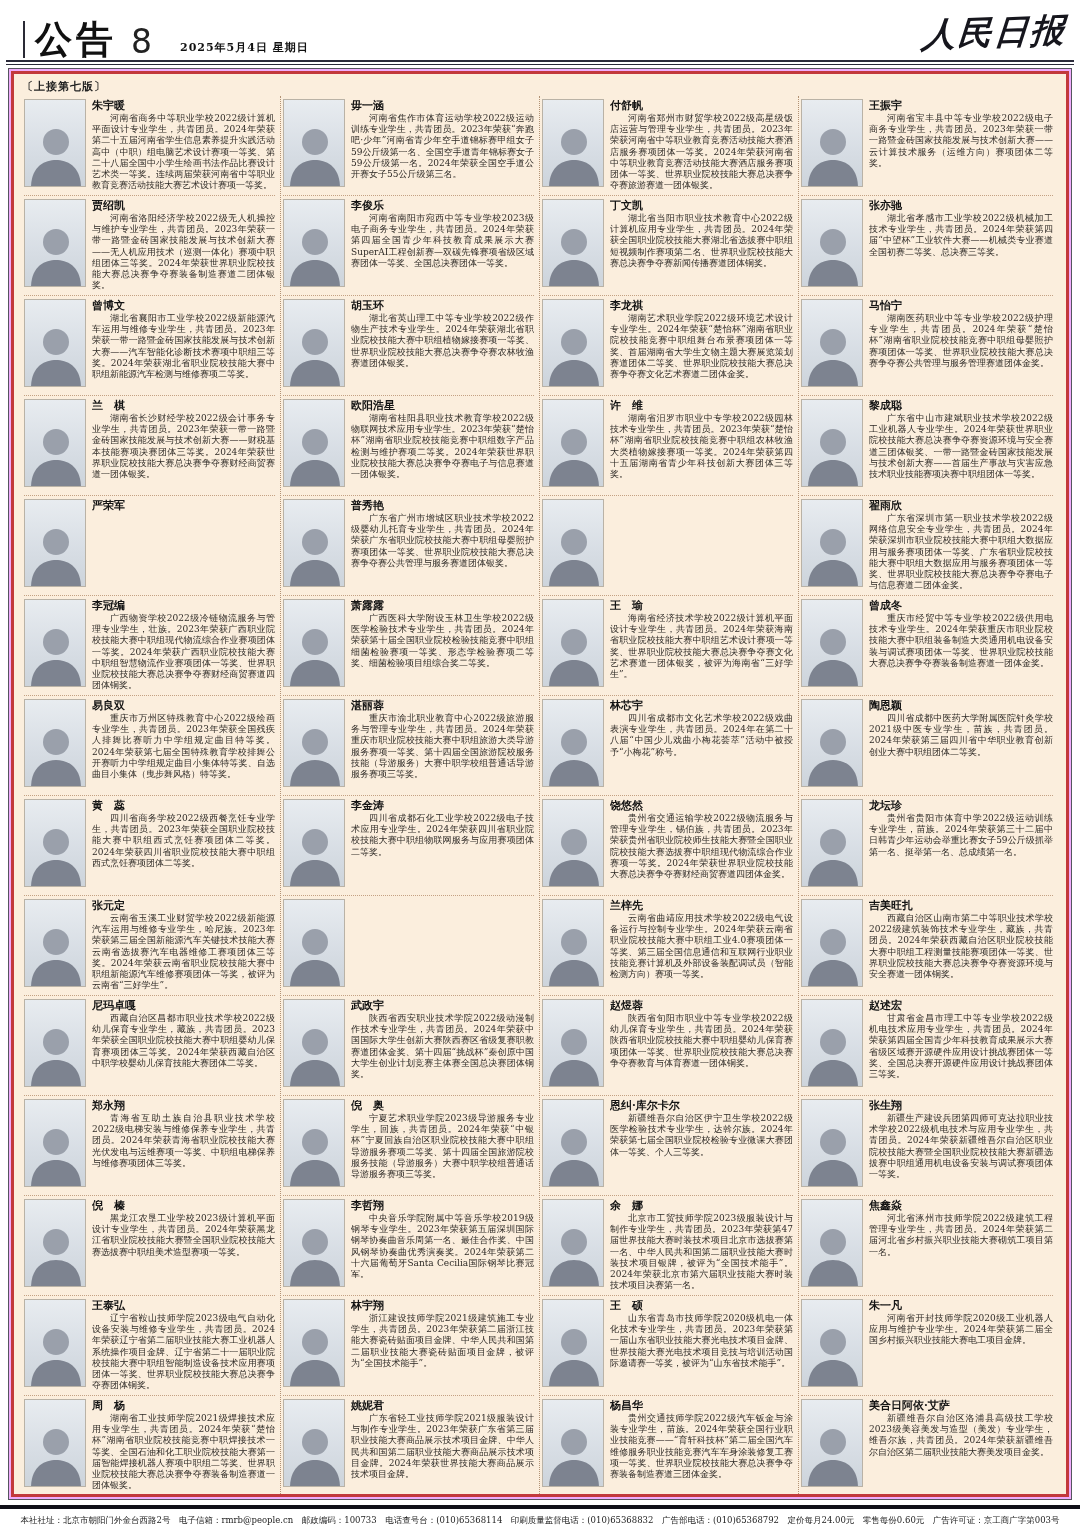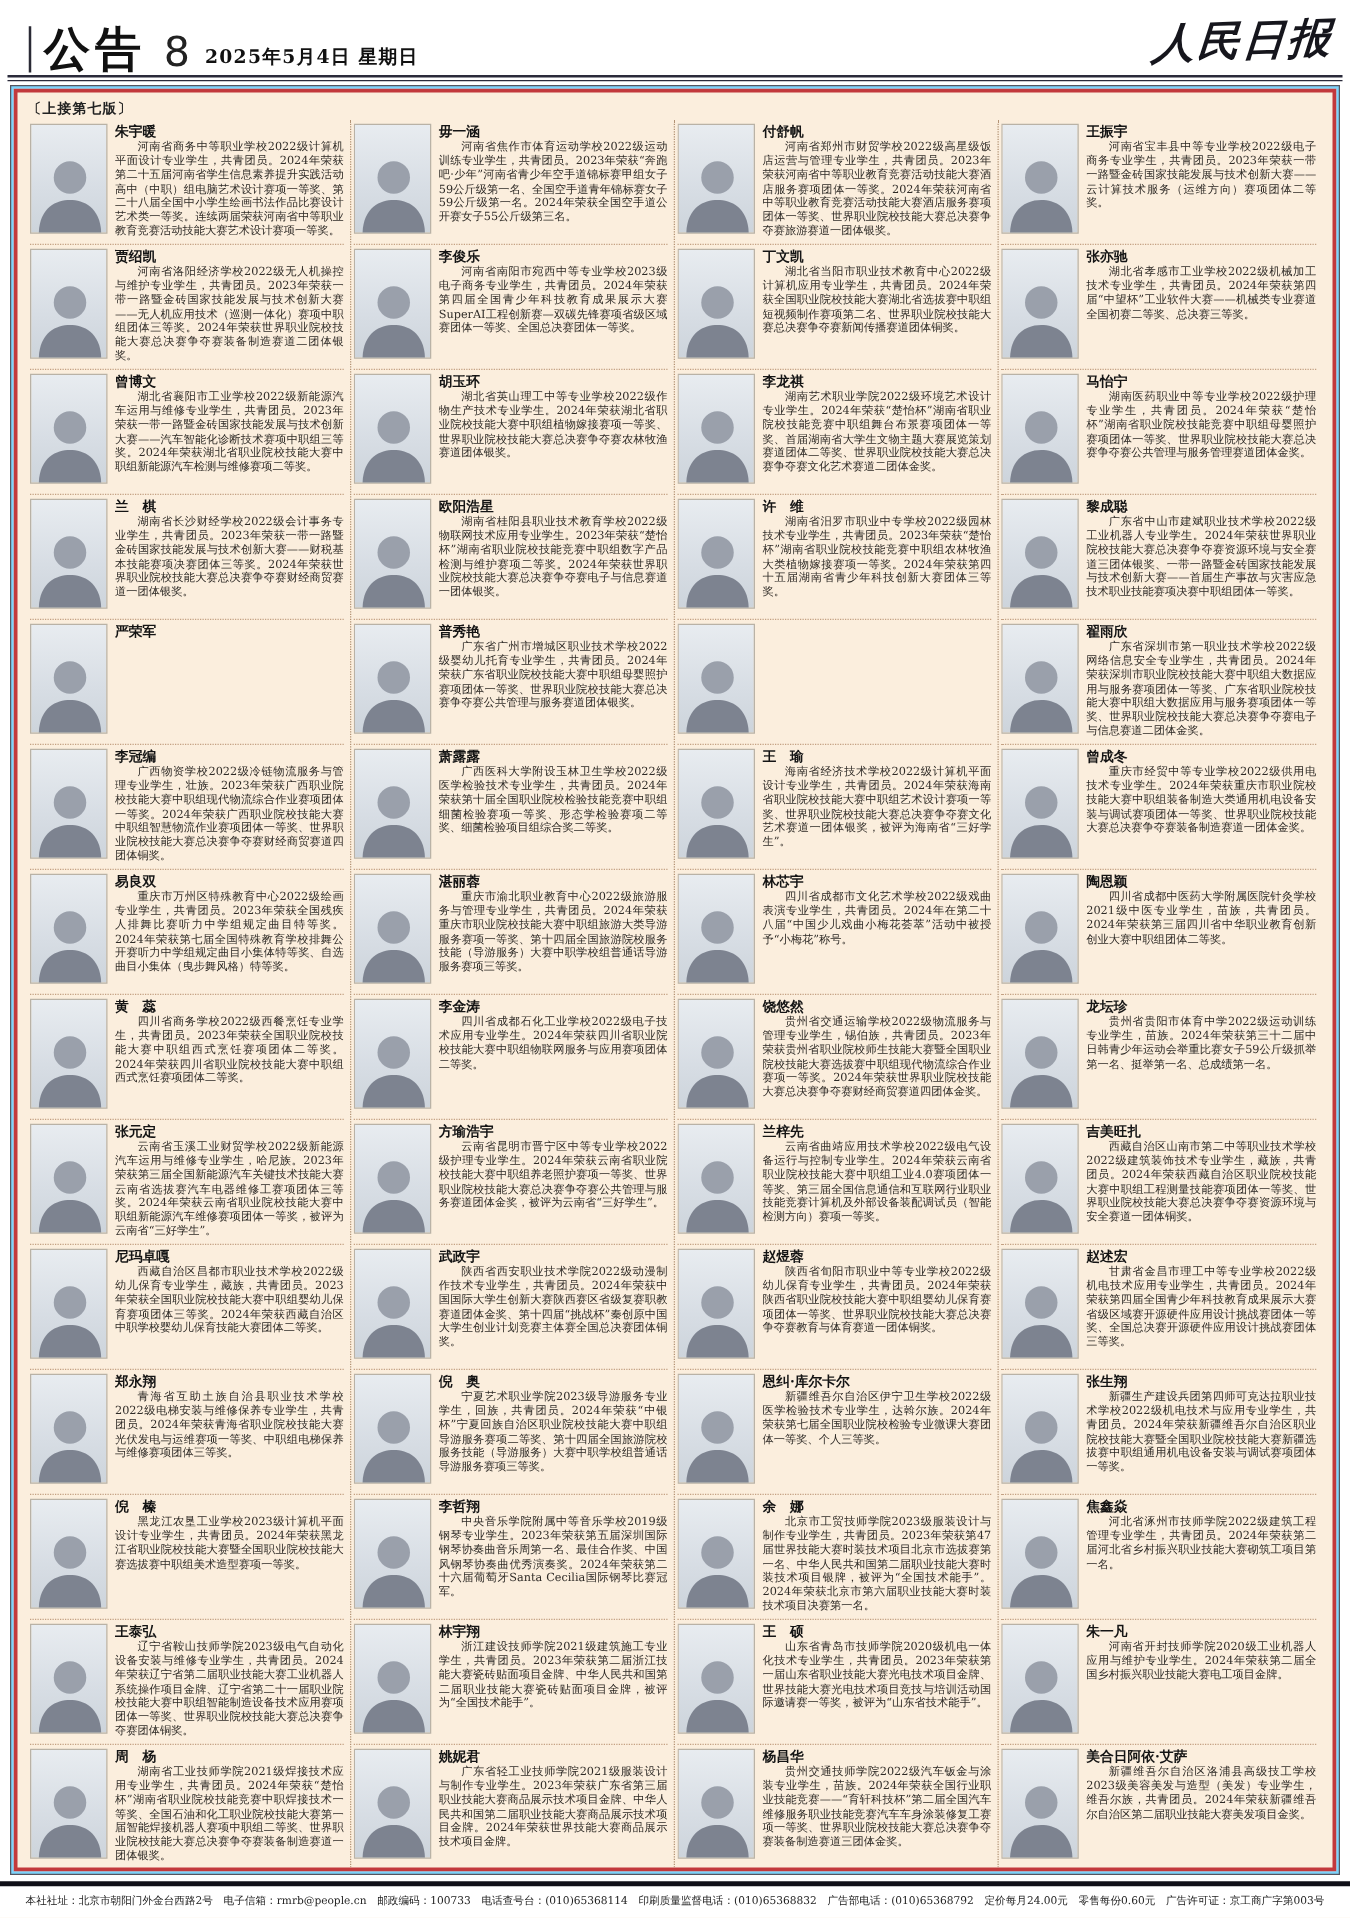--- a/index.html
+++ b/index.html
@@ -4,26 +4,26 @@
 <style>
   * { margin:0; padding:0; box-sizing:border-box; }
   html,body { width:1080px; background:#fff; font-family:"DejaVu Serif","Liberation Serif",serif; }
   body { height:1534px; position:relative; overflow:hidden; }
 
   
   .header { height:58px; padding:6px 14px 0 23px; display:flex; align-items:flex-end; justify-content:space-between; }
   .header-left { display:flex; align-items:flex-end; border-left:2px solid #2a2a35; padding-left:10px; }
   .section-title { font-size:37px; font-weight:bold; color:#111; letter-spacing:4px; line-height:1; }
   .page-number { font-size:33px; color:#222; margin-left:14px; line-height:1; font-family:"DejaVu Sans","Liberation Sans",sans-serif; }
-  .pub-date { font-size:15px; color:#111; font-weight:bold; margin-left:12px; margin-bottom:3px; letter-spacing:1px; }
+  .pub-date { font-size:11px; color:#111; font-weight:bold; margin-left:28px; margin-bottom:3px; letter-spacing:1px; }
   .masthead { font-size:34px; font-weight:900; color:#16161d; transform:skewX(-6deg) rotate(-2deg); letter-spacing:2px; font-style:italic; margin-bottom:2px; }
   .header-rule { height:5px; margin:2px 6px 0 6px; border-top:2px solid #2a2a3a; border-bottom:1px solid #2a2a3a; }
 
   
-  .board { margin:3px 8px 0 8px; border:1px solid #55555f; background:#7dd3fc; padding:2px; }
+  .board { margin:3px 8px 0 8px; border:1px solid #55555f; background:#f0abfc; padding:2px; }
   .board-inner { border:3px solid #c2393c; background:#fbeedd; padding:5px 8px 4px 8px; height:1426px; overflow:hidden; }
   .continuation { font-size:11px; color:#222; font-weight:bold; letter-spacing:1px; height:17px; }
 
   
   .columns { display:grid; grid-template-columns:1fr 1fr 1fr 1fr; height:1400px; }
   .col { padding:0 5px 0 2px; border-right:1px dotted #b29274; overflow:hidden; }
   .col:last-child { border-right:none; }
   .entry { height:100px; display:flex; border-bottom:1px dotted #c4a183; padding-top:3px; overflow:hidden; }
   .entry:last-child { border-bottom:none; }
   .photo { width:62px; height:88px; flex:0 0 62px; margin-right:6px; background:linear-gradient(180deg,#e8ecf0 0%,#d7dde4 60%,#cdd4db 100%); border:1px solid #b9b2a6; position:relative; overflow:hidden; }
@@ -319,24 +319,20 @@
               <div class="ebio">四川省成都石化工业学校2022级电子技术应用专业学生。2024年荣获四川省职业院校技能大赛中职组物联网服务与应用赛项团体二等奖。</div>
             </div>
           </div>
           <div class="entry">
             <div class="photo">
               <svg width="62" height="70" viewBox="0 0 62 70" xmlns="http://www.w3.org/2000/svg">
                 <circle cx="31" cy="24" r="13" fill="#9aa0ab"></circle>
                 <path d="M6 70 C6 48 20 42 31 42 C42 42 56 48 56 70 Z" fill="#7d8390"></path>
               </svg>
             </div>
-            <div class="etext">
-              <div class="ename">方瑜浩宇</div>
-              <div class="ebio">云南省昆明市晋宁区中等专业学校2022级护理专业学生。2024年荣获云南省职业院校技能大赛中职组养老照护赛项一等奖、世界职业院校技能大赛总决赛争夺赛公共管理与服务赛道团体金奖，被评为云南省“三好学生”。</div>
-            </div>
           </div>
           <div class="entry">
             <div class="photo">
               <svg width="62" height="70" viewBox="0 0 62 70" xmlns="http://www.w3.org/2000/svg">
                 <circle cx="31" cy="24" r="13" fill="#9aa0ab"></circle>
                 <path d="M6 70 C6 48 20 42 31 42 C42 42 56 48 56 70 Z" fill="#7d8390"></path>
               </svg>
             </div>
             <div class="etext">
               <div class="ename">武政宇</div>

